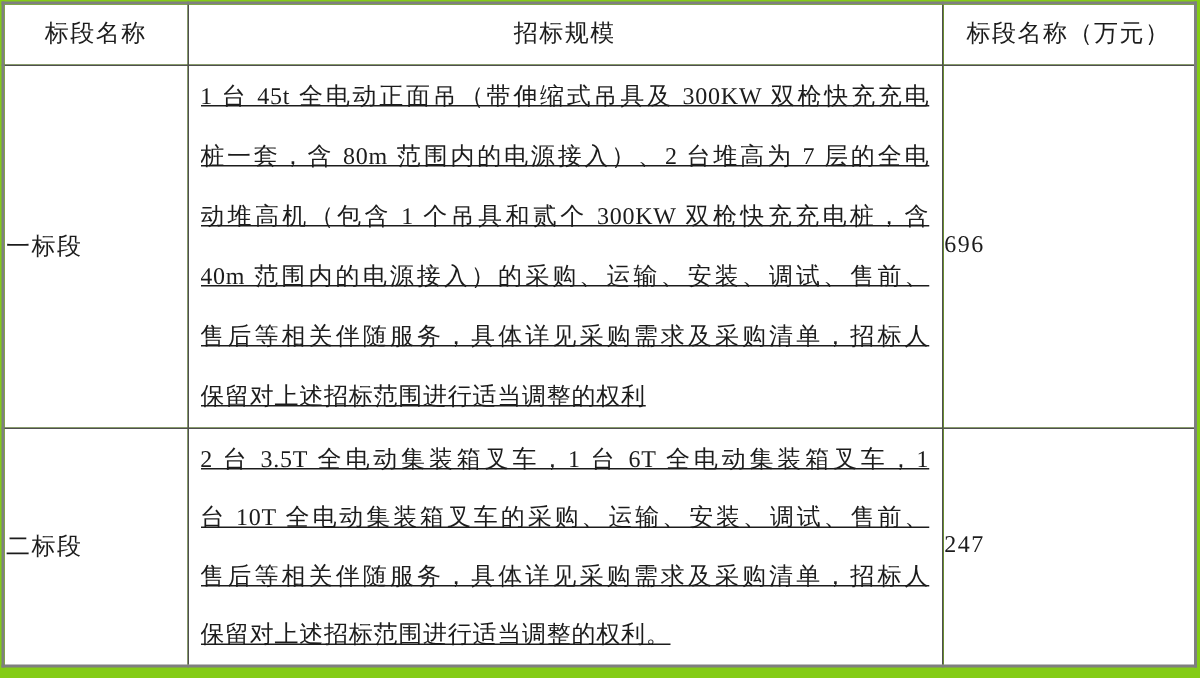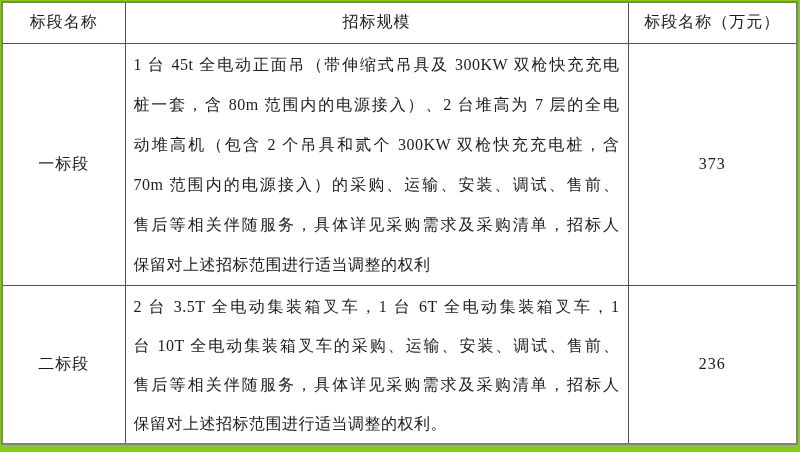--- a/index.html
+++ b/index.html
@@ -44,27 +44,27 @@
   tr.data-row-1 { height: 242px; }
   tr.data-row-2 { height: 159px; }
 
   th.hcell {
     text-align: center;
     vertical-align: middle;
     letter-spacing: 1px;
   }
   td.name-cell,
   td.scale-cell {
-    text-align: center;
     vertical-align: middle;
     letter-spacing: 1px;
   }
   td.content-cell {
     vertical-align: top;
     padding: 1px 8px 0 8px;
+    text-decoration: underline;
   }
   td.content-cell .line {
     height: 40px;
     line-height: 40px;
     letter-spacing: 0.5px;
     overflow: hidden;
   }
   tr.data-row-2 td.content-cell .line {
     height: 39px;
     line-height: 39px;
@@ -90,32 +90,32 @@
         <th class="hcell">招标规模</th>
         <th class="hcell">标段名称（万元）</th>
       </tr>
     </thead>
     <tbody>
       <tr class="data-row-1">
         <td class="name-cell">一标段</td>
         <td class="content-cell">
           <div class="line full">1 台 45t 全电动正面吊（带伸缩式吊具及 300KW 双枪快充充电</div>
           <div class="line full">桩一套，含 80m 范围内的电源接入）、2 台堆高为 7 层的全电</div>
-          <div class="line full">动堆高机（包含 2 个吊具和贰个 300KW 双枪快充充电桩，含</div>
-          <div class="line full">70m 范围内的电源接入）的采购、运输、安装、调试、售前、</div>
+          <div class="line full">动堆高机（包含 1 个吊具和贰个 300KW 双枪快充充电桩，含</div>
+          <div class="line full">40m 范围内的电源接入）的采购、运输、安装、调试、售前、</div>
           <div class="line full">售后等相关伴随服务，具体详见采购需求及采购清单，招标人</div>
           <div class="line">保留对上述招标范围进行适当调整的权利</div>
         </td>
-        <td class="scale-cell">373</td>
+        <td class="scale-cell">696</td>
       </tr>
       <tr class="data-row-2">
         <td class="name-cell">二标段</td>
         <td class="content-cell">
           <div class="line full">2 台 3.5T 全电动集装箱叉车，1 台 6T 全电动集装箱叉车，1</div>
           <div class="line full">台 10T 全电动集装箱叉车的采购、运输、安装、调试、售前、</div>
           <div class="line full">售后等相关伴随服务，具体详见采购需求及采购清单，招标人</div>
           <div class="line">保留对上述招标范围进行适当调整的权利。</div>
         </td>
-        <td class="scale-cell">236</td>
+        <td class="scale-cell">247</td>
       </tr>
     </tbody>
   </table>
 </div>
 
 </body></html>

